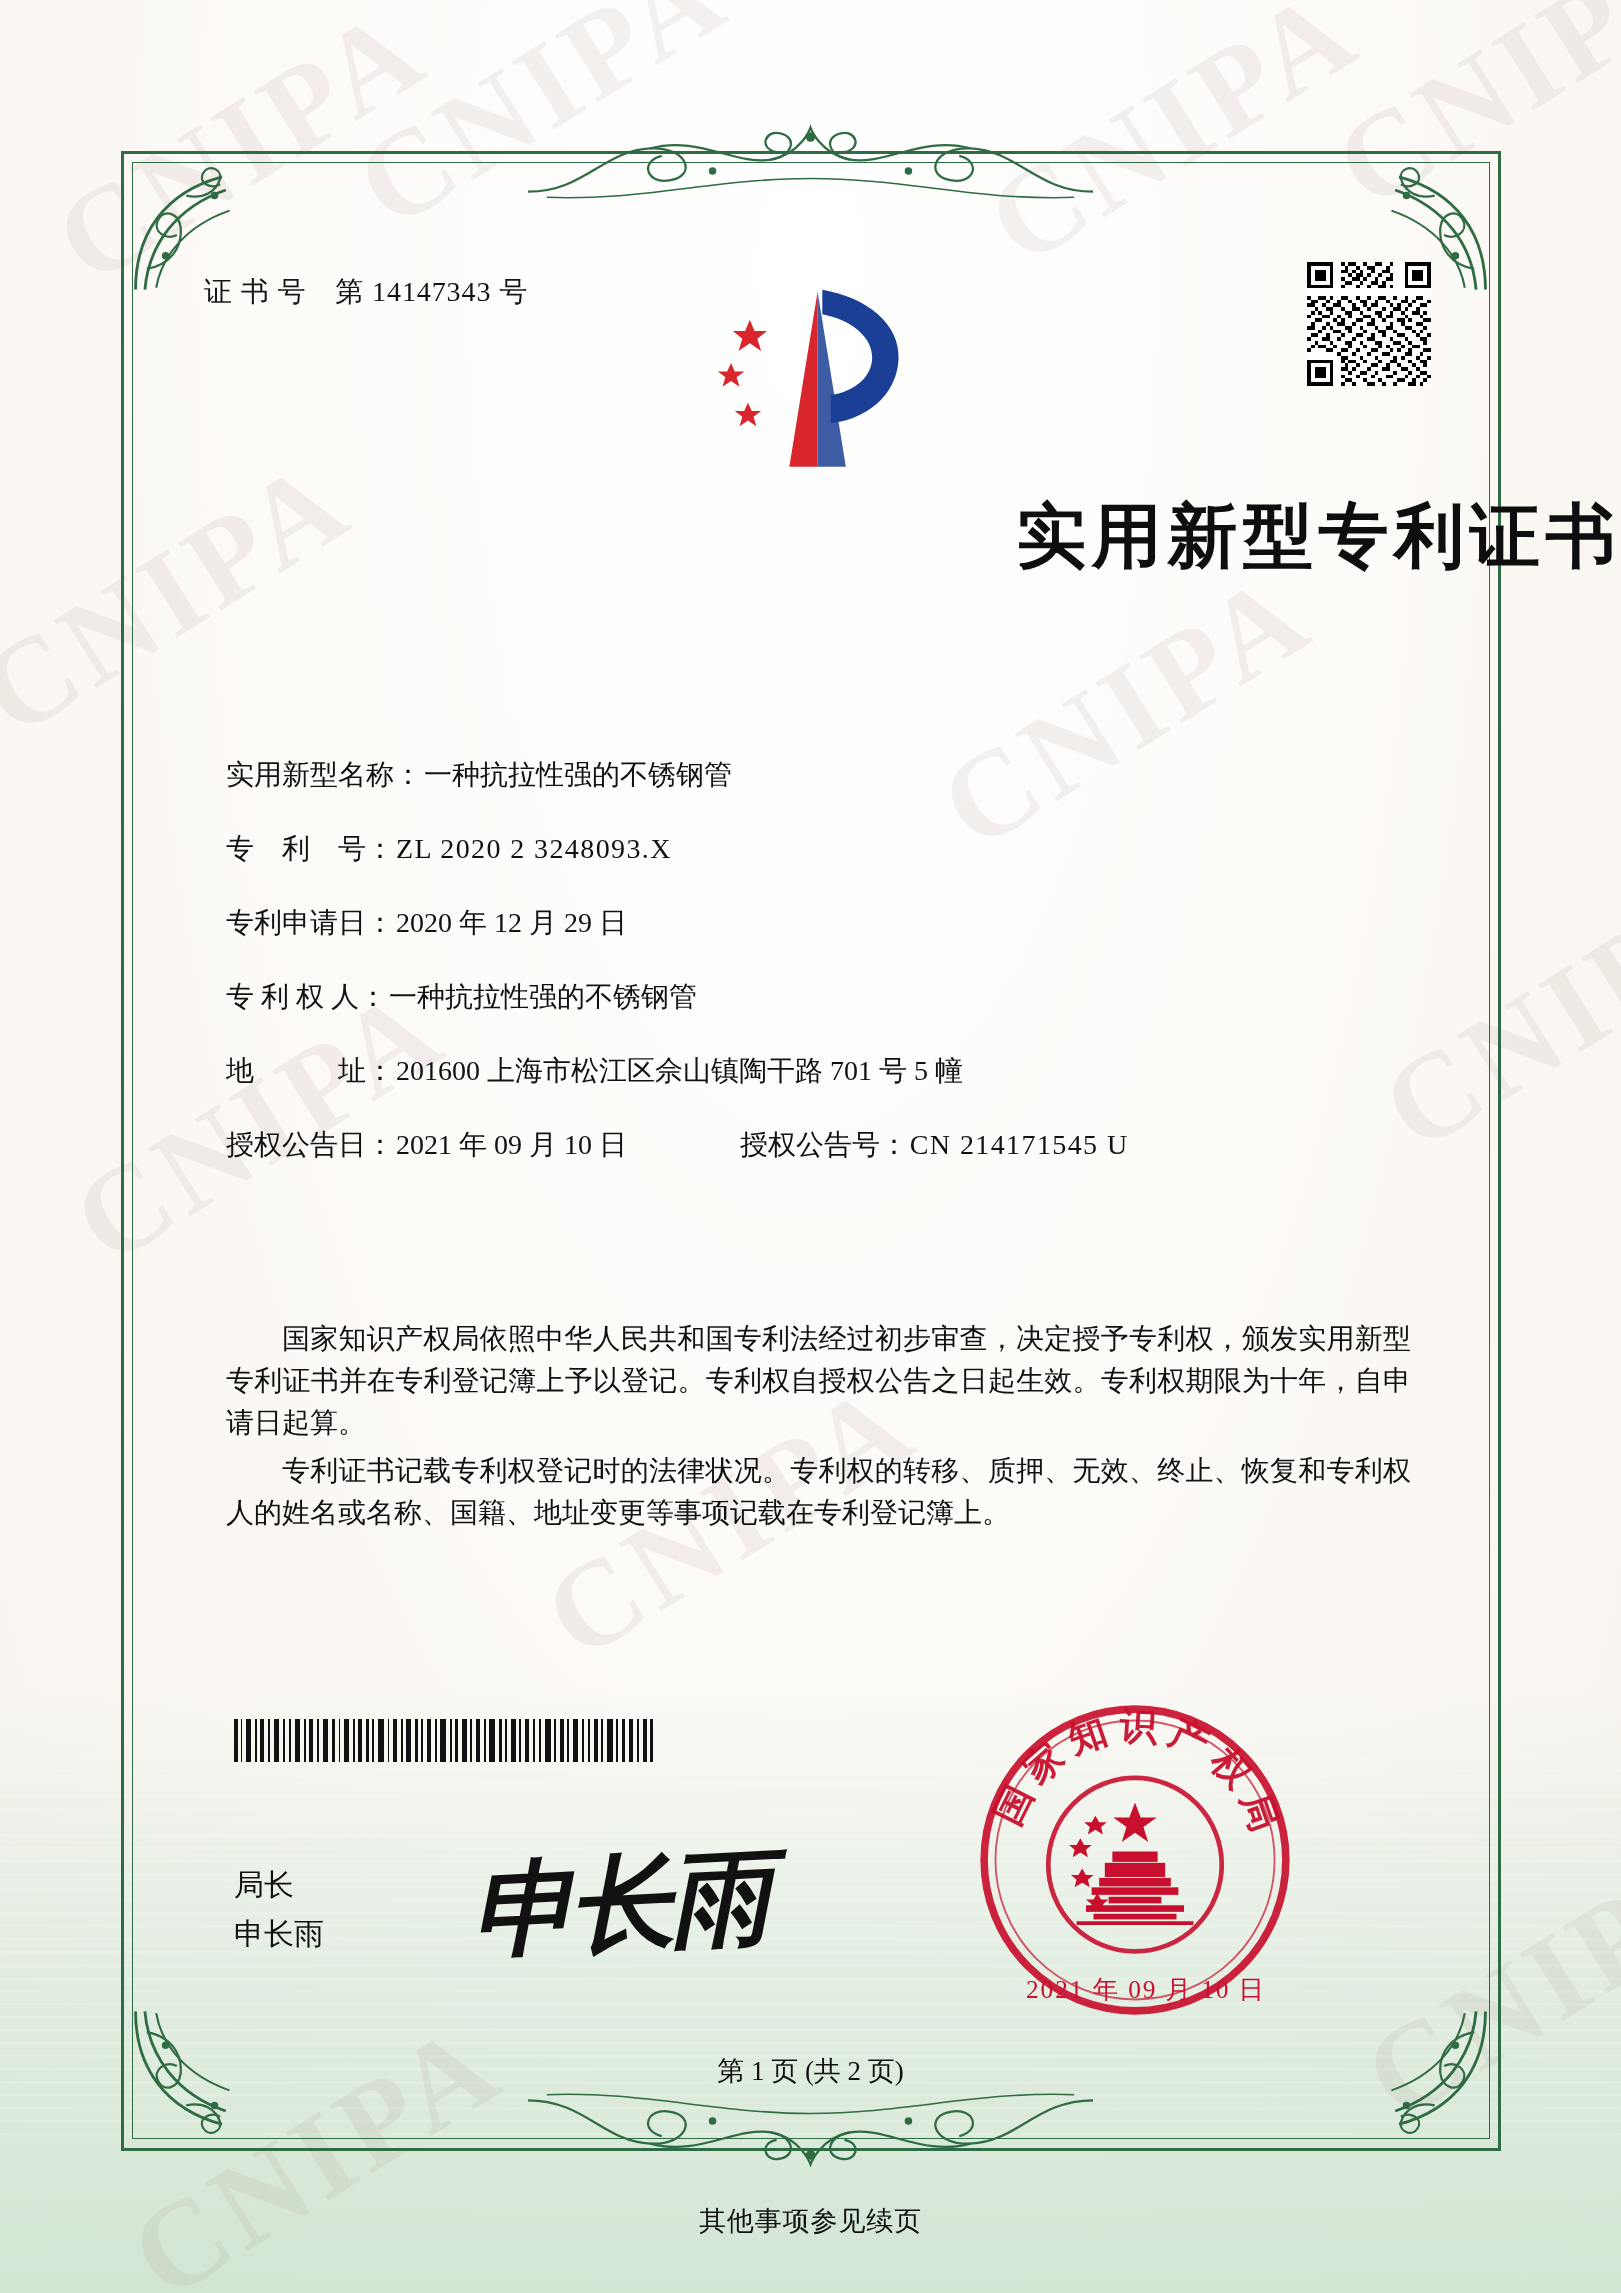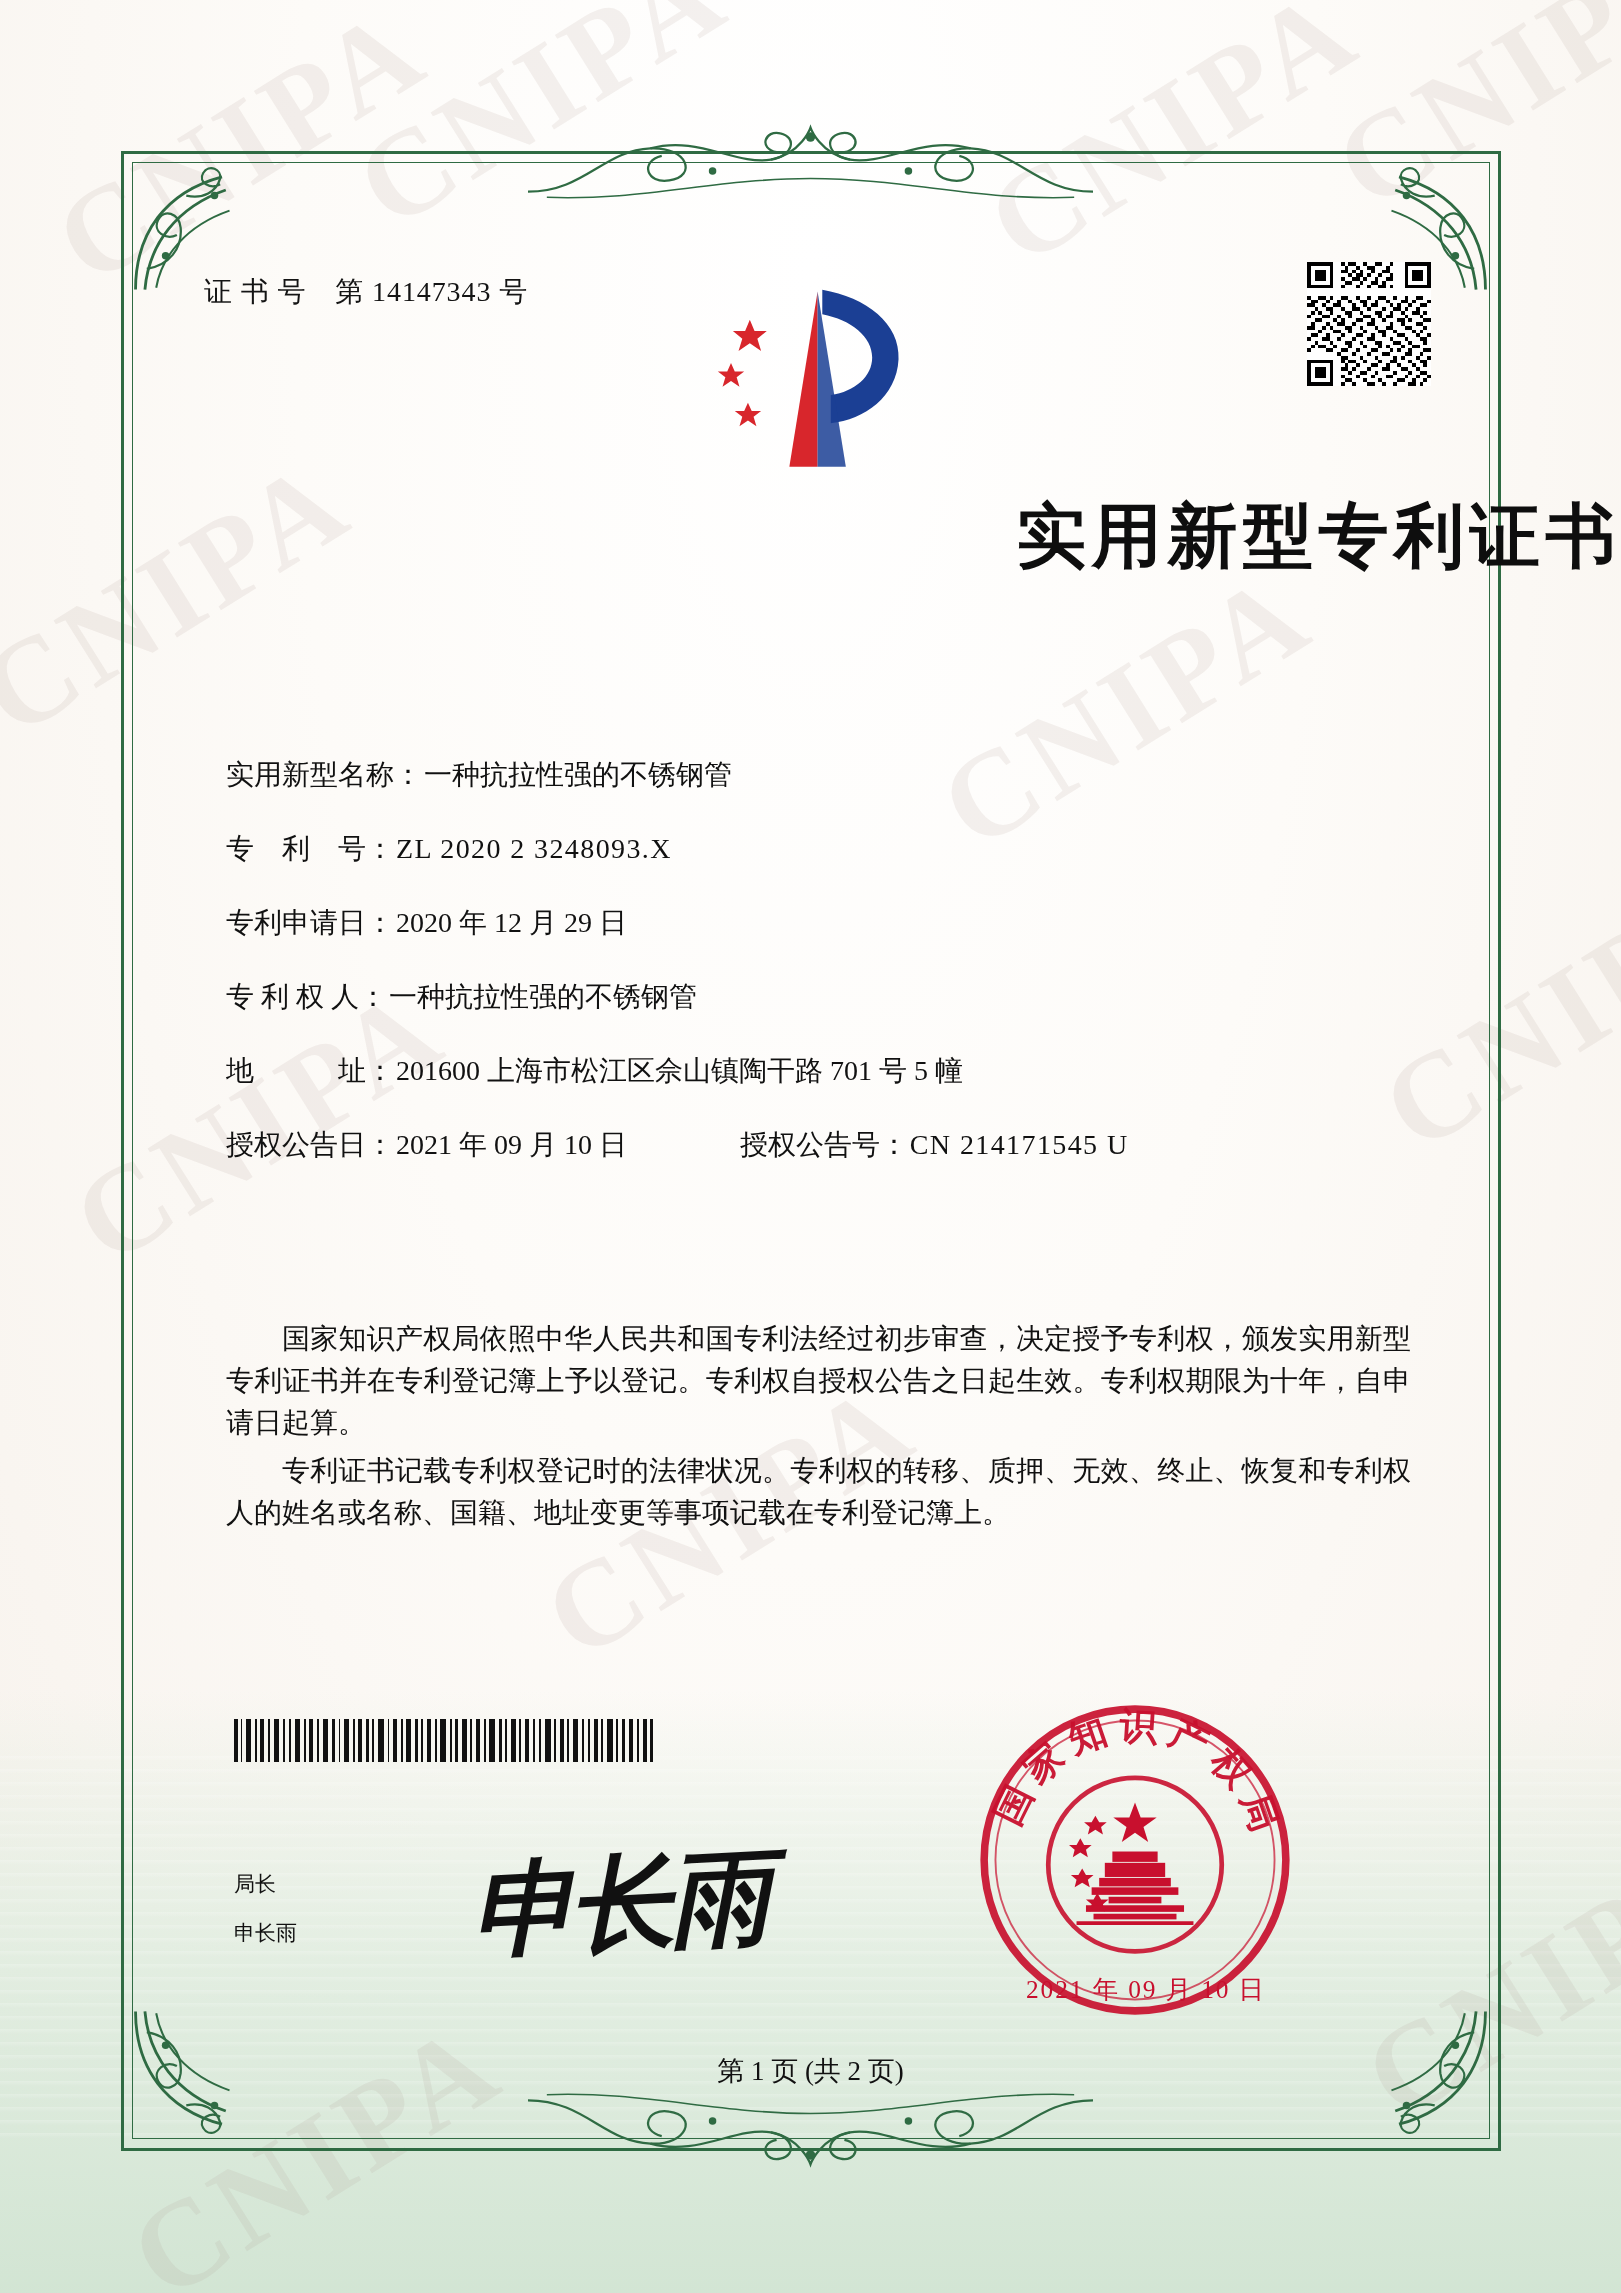--- a/index.html
+++ b/index.html
@@ -184,21 +184,21 @@
   #barcode {
     position: absolute;
     left: 234px; top: 1719px;
     width: 422px; height: 43px;
   }
 
   
   #sig-label {
     position: absolute;
     left: 234px; top: 1860px;
-    font-size: 21px;
+    font-size: 30px;
     line-height: 49px;
     color: #111;
   }
   #sig-script {
     position: absolute;
     left: 471px; top: 1836px;
     font-size: 104px;
     font-family: "Liberation Serif", serif;
     font-style: italic;
     font-weight: 700;
@@ -739,15 +739,16 @@
           </g>
       </g>
       <g stroke="#c8102e" stroke-width="4" fill="none">
         <line x1="-62" y1="62" x2="62" y2="62"></line>
       </g>
     </g>
   </svg>
   <div id="seal-date">2021 年 09 月 10 日</div>
 
   <div id="page-num">第 1 页 (共 2 页)</div>
+  <div id="footer-note">其他事项参见续页</div>
 
 </div>
 
 
 </body></html>

